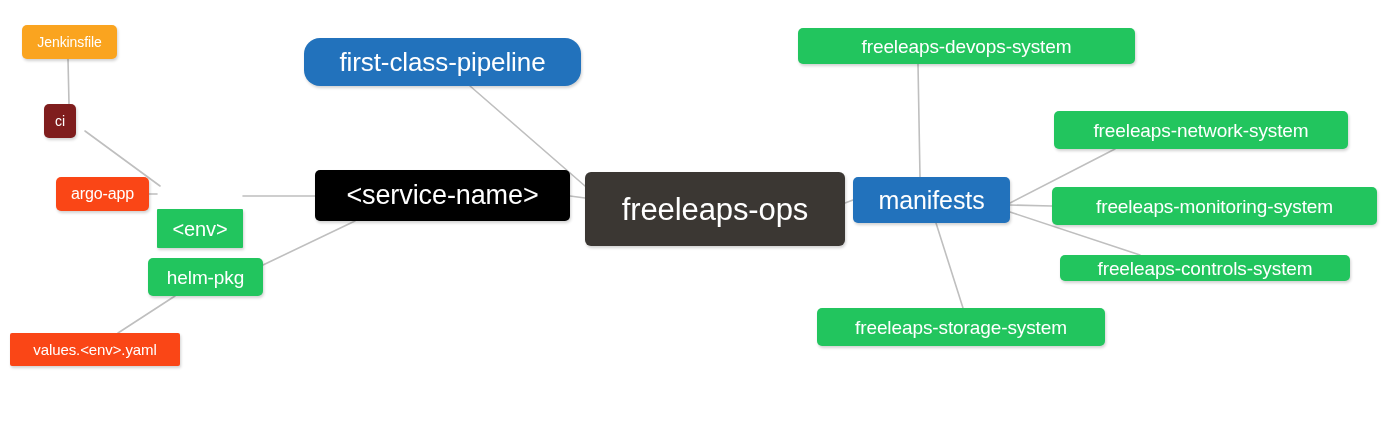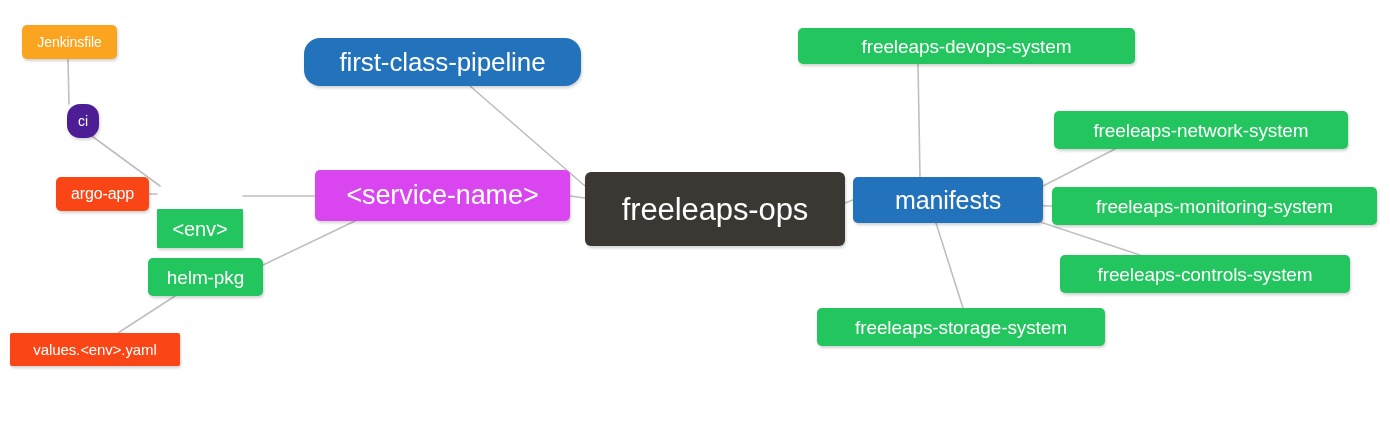--- a/index.html
+++ b/index.html
@@ -53,28 +53,28 @@
       <line x1="69" y1="104" x2="68" y2="59" stroke="#bfbfbf" stroke-width="1.6" stroke-linecap="round"></line>
       <line x1="175" y1="296" x2="118" y2="333" stroke="#bfbfbf" stroke-width="1.6" stroke-linecap="round"></line>
       <line x1="920" y1="177" x2="918" y2="64" stroke="#bfbfbf" stroke-width="1.6" stroke-linecap="round"></line>
       <line x1="1010" y1="203" x2="1115" y2="149" stroke="#bfbfbf" stroke-width="1.6" stroke-linecap="round"></line>
       <line x1="1010" y1="205" x2="1052" y2="206" stroke="#bfbfbf" stroke-width="1.6" stroke-linecap="round"></line>
       <line x1="1010" y1="212" x2="1140" y2="255" stroke="#bfbfbf" stroke-width="1.6" stroke-linecap="round"></line>
       <line x1="936" y1="223" x2="963" y2="308" stroke="#bfbfbf" stroke-width="1.6" stroke-linecap="round"></line>
     </svg>
   <div id="node-layer">
       <div class="node" style="left: 22px; top: 25px; width: 95px; height: 34px; background: rgb(250, 164, 31); font-size: 14px; border-radius: 5px;">Jenkinsfile</div>
-      <div class="node" style="left: 67px; top: 104px; width: 32px; height: 34px; background: #4c1d95; font-size: 14px; border-radius: 13px;">ci</div>
+      <div class="node" style="left: 44px; top: 104px; width: 32px; height: 34px; background: #7f1d1d; font-size: 14px; border-radius: 5px;">ci</div>
       <div class="node" style="left: 32px; top: 177px; width: 93px; height: 34px; background: rgb(250, 70, 22); font-size: 16px; border-radius: 5px; margin-left: 24px;">argo-app</div>
       <div class="node" style="left: 157px; top: 177px; width: 86px; height: 39px; background: rgb(34, 197, 94); font-size: 20px; border-radius: 1px; margin-top: 32px;">&lt;env&gt;</div>
       <div class="node" style="left: 148px; top: 258px; width: 115px; height: 38px; background: rgb(34, 197, 94); font-size: 19px; border-radius: 5px;">helm-pkg</div>
       <div class="node" style="left: 10px; top: 333px; width: 170px; height: 33px; background: rgb(250, 70, 22); font-size: 15px; border-radius: 2px;">values.&lt;env&gt;.yaml</div>
       <div class="node" style="left: 304px; top: 38px; width: 277px; height: 48px; background: rgb(34, 114, 188); font-size: 26px; border-radius: 16px;">first-class-pipeline</div>
-      <div class="node" style="left: 315px; top: 170px; width: 255px; height: 51px; background: #d946ef; font-size: 27px; border-radius: 5px;">&lt;service-name&gt;</div>
+      <div class="node" style="left: 315px; top: 170px; width: 255px; height: 51px; background: #000000; font-size: 27px; border-radius: 5px;">&lt;service-name&gt;</div>
       <div class="node" style="left: 585px; top: 172px; width: 260px; height: 74px; background: rgb(59, 55, 51); font-size: 31px; border-radius: 6px;">freeleaps-ops</div>
-      <div class="node" style="left: 853px; top: 177px; width: 190px; height: 46px; background: rgb(34, 114, 188); font-size: 25px; border-radius: 5px;">manifests</div>
+      <div class="node" style="left: 853px; top: 177px; width: 157px; height: 46px; background: rgb(34, 114, 188); font-size: 25px; border-radius: 5px;">manifests</div>
       <div class="node" style="left: 798px; top: 28px; width: 337px; height: 36px; background: rgb(34, 197, 94); font-size: 19px; border-radius: 5px;">freeleaps-devops-system</div>
       <div class="node" style="left: 1054px; top: 111px; width: 294px; height: 38px; background: rgb(34, 197, 94); font-size: 19px; border-radius: 5px;">freeleaps-network-system</div>
       <div class="node" style="left: 1052px; top: 187px; width: 325px; height: 38px; background: rgb(34, 197, 94); font-size: 19px; border-radius: 5px;">freeleaps-monitoring-system</div>
-      <div class="node" style="left: 1060px; top: 255px; width: 290px; height: 38px; background: rgb(34, 197, 94); font-size: 19px; border-radius: 5px;">freeleaps-controls-system</div>
+      <div class="node" style="left: 1060px; top: 255px; width: 290px; height: 26px; background: rgb(34, 197, 94); font-size: 19px; border-radius: 5px;">freeleaps-controls-system</div>
       <div class="node" style="left: 817px; top: 308px; width: 288px; height: 38px; background: rgb(34, 197, 94); font-size: 19px; border-radius: 5px;">freeleaps-storage-system</div>
     </div>
 </div>
 
 </body></html>

